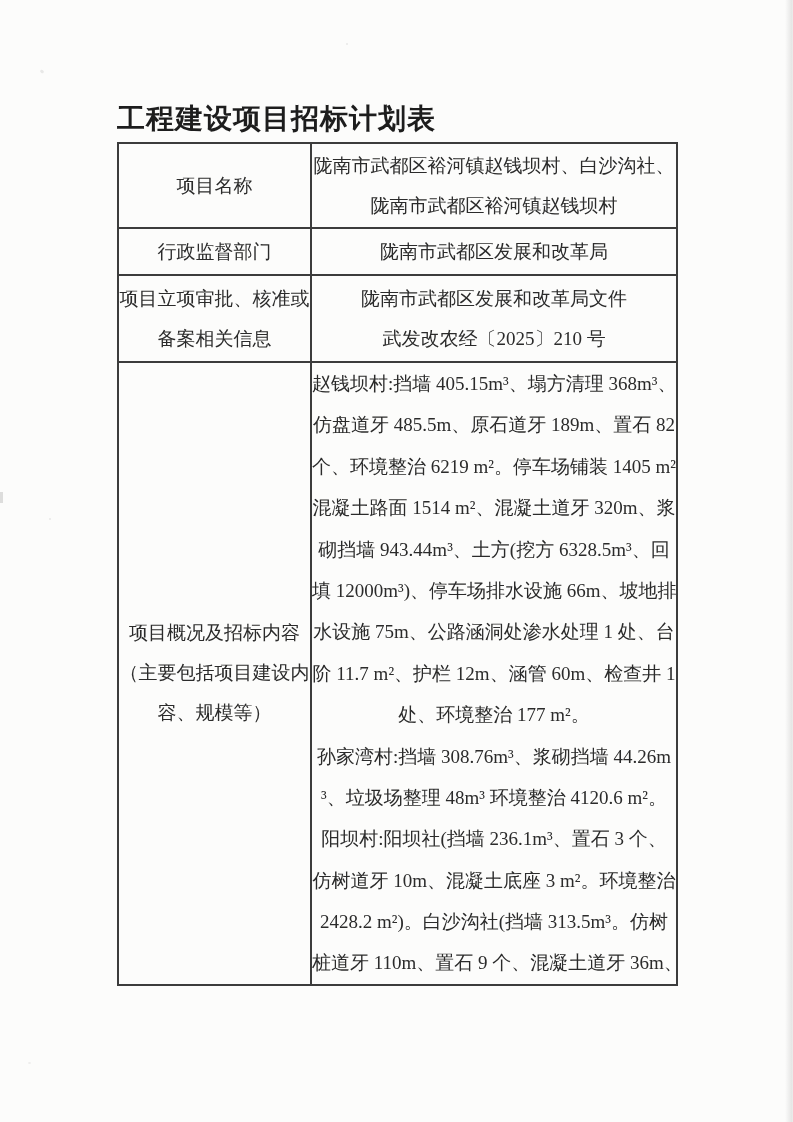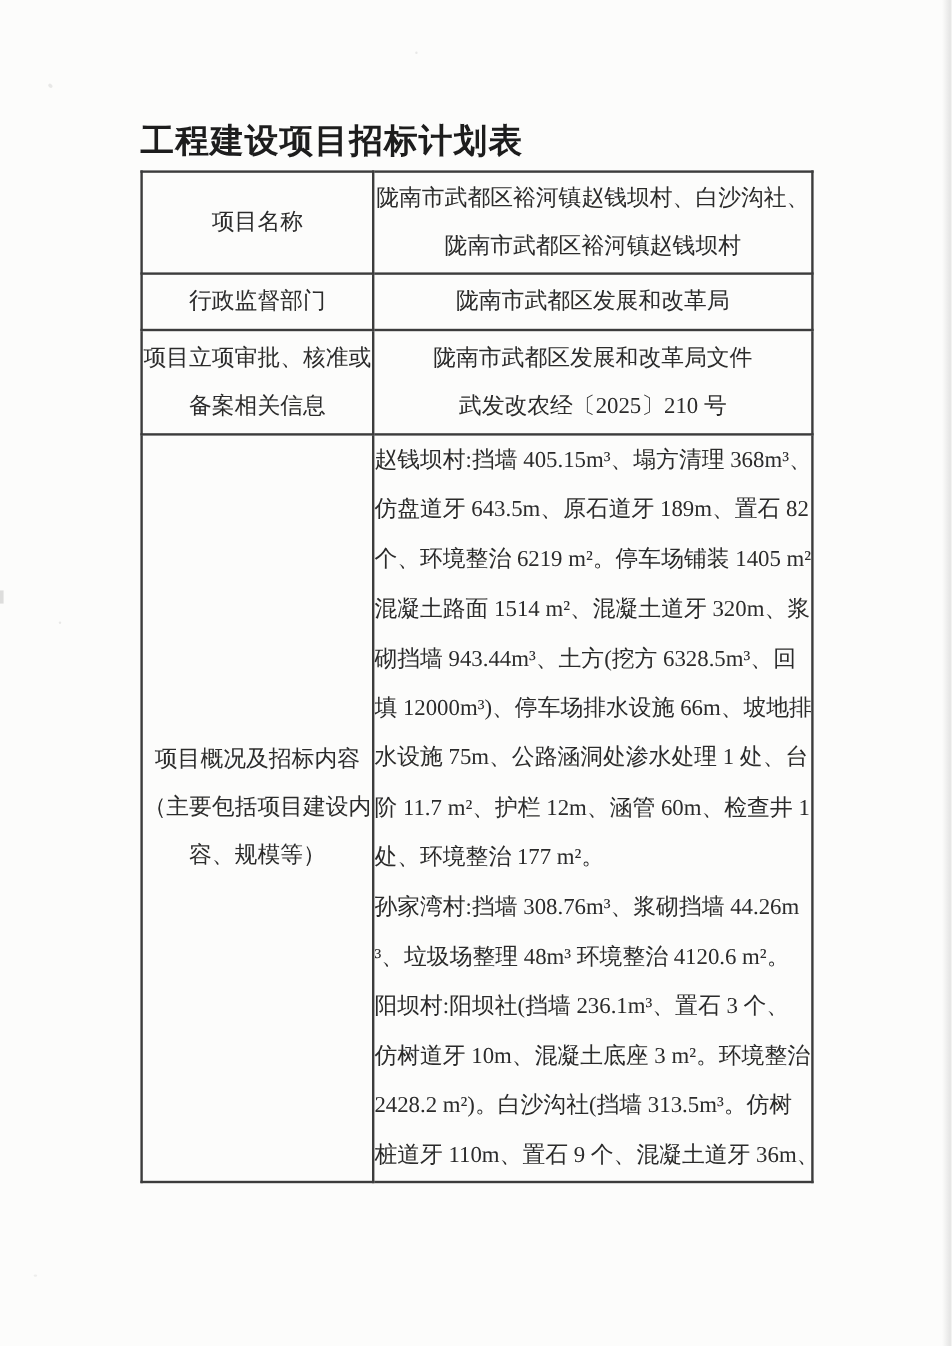--- a/index.html
+++ b/index.html
@@ -77,21 +77,21 @@
     height: 40px;
     white-space: nowrap;
   }
   tr.row-1 { height: 46px; }
   tr.row-2 { height: 85px; }
   tr.row-3 { height: 47px; }
   tr.row-4 { height: 87px; padding-left: 21px; }
   tr.row-5 { height: 622px; }
   td.detail-cell {
     vertical-align: top;
-    text-align: left;
+    text-align: center;
     padding-left: 7px;
     padding-right: 5px;
   }
   td.detail-cell .line {
     line-height: 41.4px;
     height: 41.4px;
   }
 </style>
 </head>
 <body>
@@ -140,21 +140,21 @@
       </td>
     </tr>
     <tr class="row-5">
       <td class="label-cell">
         <span class="line">项目概况及招标内容</span>
         <span class="line">（主要包括项目建设内</span>
         <span class="line">容、规模等）</span>
       </td>
       <td class="detail-cell">
         <span class="line">赵钱坝村:挡墙 405.15m³、塌方清理 368m³、</span>
-        <span class="line">仿盘道牙 643.5m、原石道牙 189m、置石 82</span>
+        <span class="line">仿盘道牙 485.5m、原石道牙 189m、置石 82</span>
         <span class="line">个、环境整治 6219 m²。停车场铺装 1405 m²、</span>
         <span class="line">混凝土路面 1514 m²、混凝土道牙 320m、浆</span>
         <span class="line">砌挡墙 943.44m³、土方(挖方 6328.5m³、回</span>
         <span class="line">填 12000m³)、停车场排水设施 66m、坡地排</span>
         <span class="line">水设施 75m、公路涵洞处渗水处理 1 处、台</span>
         <span class="line">阶 11.7 m²、护栏 12m、涵管 60m、检查井 1</span>
         <span class="line">处、环境整治 177 m²。</span>
         <span class="line">孙家湾村:挡墙 308.76m³、浆砌挡墙 44.26m</span>
         <span class="line">³、垃圾场整理 48m³ 环境整治 4120.6 m²。</span>
         <span class="line">阳坝村:阳坝社(挡墙 236.1m³、置石 3 个、</span>

